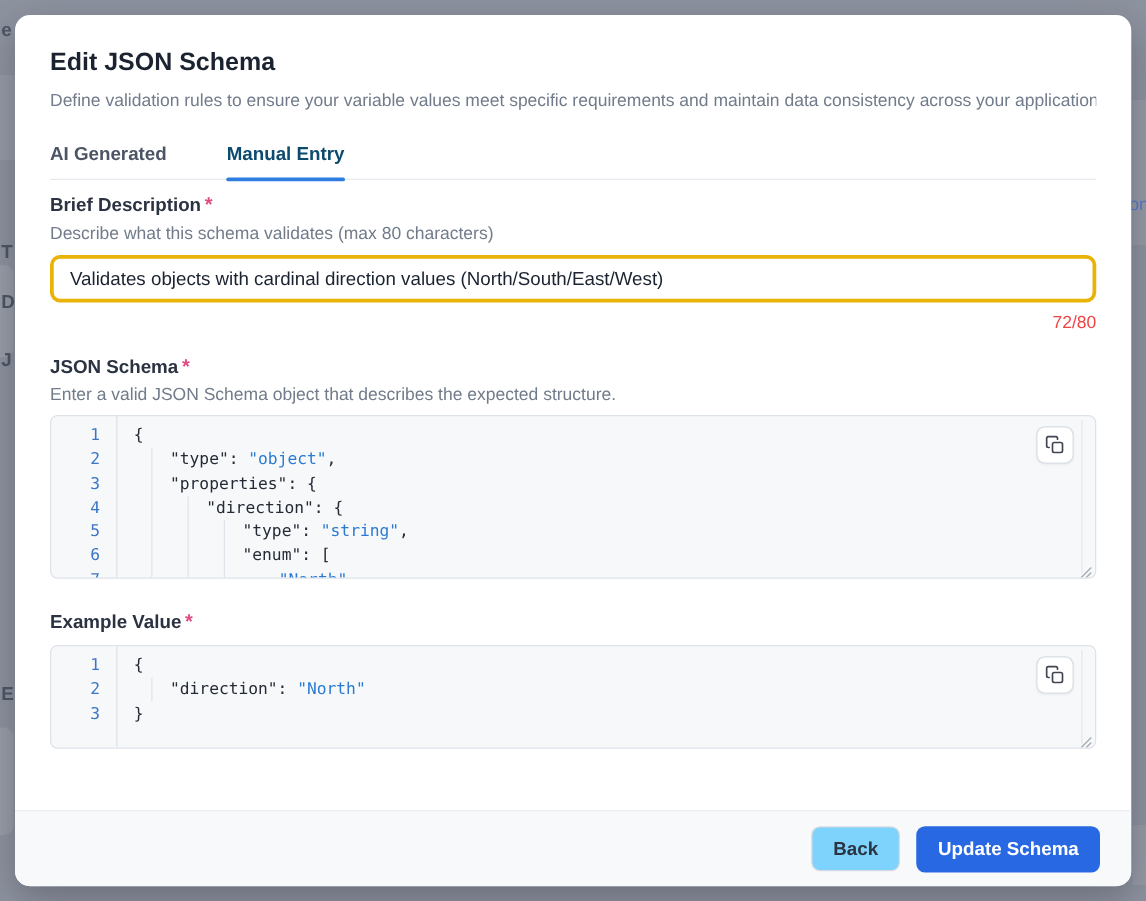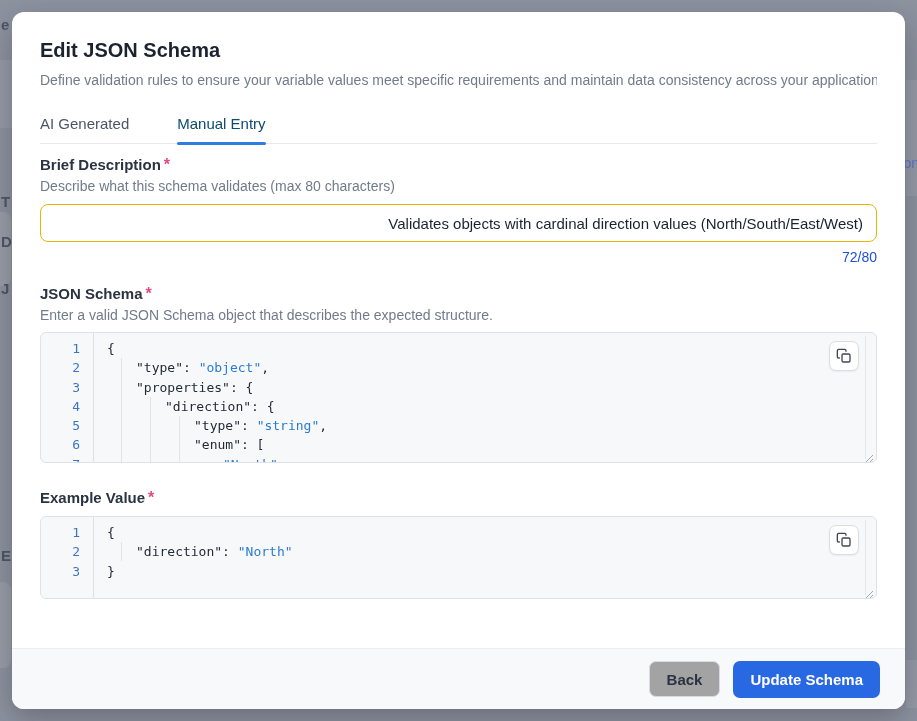--- a/index.html
+++ b/index.html
@@ -24,41 +24,41 @@
     box-shadow:0 10px 30px rgba(20,24,34,0.30);
     display:flex; flex-direction:column; overflow:hidden;gap:24px;
   }
   .modal-body { padding:0 28px; display:flex; flex-direction:column; flex:1 1 auto; }
 
   .m-title { margin-top:27px; font-size:20px; font-weight:700; color:#1b2330; }
   .m-subtitle { margin-top:10px; font-size:14px; color:#717b8a; white-space:nowrap; overflow:hidden; }
 
   
   .tabs { margin-top:27px; display:flex; gap:48px; border-bottom:1px solid #e6e9ee; }
-  .tab { font-size:15px; font-weight:400; padding-bottom:11px; cursor:pointer; position:relative; }
+  .tab { font-size:15px; font-weight:700; padding-bottom:11px; cursor:pointer; position:relative; }
   .tab--inactive { color:#4d5565; }
   .tab--active { color:#0c4a6e; }
   .tab--active::after {
     content:""; position:absolute; left:0; right:0; bottom:-2px; height:3px;
     background:#2f7de0; border-radius:2px;
   }
 
   
   .field-label { font-size:15px; font-weight:700; color:#2b3342; }
   .req { color:#e24a7f; font-weight:700; margin-left:3px; }
   .helper { margin-top:4px; font-size:14px; color:#717b8a; }
 
   .sec-desc { margin-top:12px; }
   .text-input {
     margin-top:10px; width:100%; height:38px;
-    border:1px solid #eab308; border-radius:8px;
+    border:3px solid #eab308; border-radius:8px;
     padding:0 13px; font-size:15px; color:#1b2330;
-    font-family:"Liberation Sans", sans-serif; background:#fff; outline:none;text-align:right;
-  }
-  .char-count { margin-top:7px; text-align:right; font-size:14px; color:#1d4ed8; }
+    font-family:"Liberation Sans", sans-serif; background:#fff; outline:none;
+  }
+  .char-count { margin-top:7px; text-align:right; font-size:14px; color:#ef4444; }
 
   .sec-schema { margin-top:20px; }
   .sec-example { margin-top:26px; }
 
   
   .editor {
     position:relative; margin-top:9px; width:100%;
     background:#f7f8fa; border:1px solid #dee2e9; border-radius:6px;
     overflow:hidden;
     font-family:"DejaVu Sans Mono","Liberation Mono",monospace;
@@ -85,21 +85,21 @@
   }
   .resize-grip { position:absolute; right:2px; bottom:2px; width:10px; height:10px; cursor:nwse-resize; }
 
   
   .m-footer {
     margin-top:auto; height:61px; background:#f8f9fb; border-top:1px solid #ebedf1;
     display:flex; align-items:center; justify-content:flex-end; gap:13px;
     padding-right:25px;
   }
   .btn-back {
-    height:36px; padding:0 17px; background:#a3a3a3;
+    height:36px; padding:0 17px; background:#7dd3fc;
     border:1px solid #d6dae2; border-radius:7px;
     font-family:"Liberation Sans", sans-serif;
     font-size:15px; font-weight:600; color:#2b3342; cursor:pointer;
   }
   .btn-submit {
     height:37px; padding:0 17px; background:#2968e3;
     border:none; border-radius:7px;
     font-family:"Liberation Sans", sans-serif;
     font-size:15px; font-weight:700; color:#ffffff; cursor:pointer;
   }

